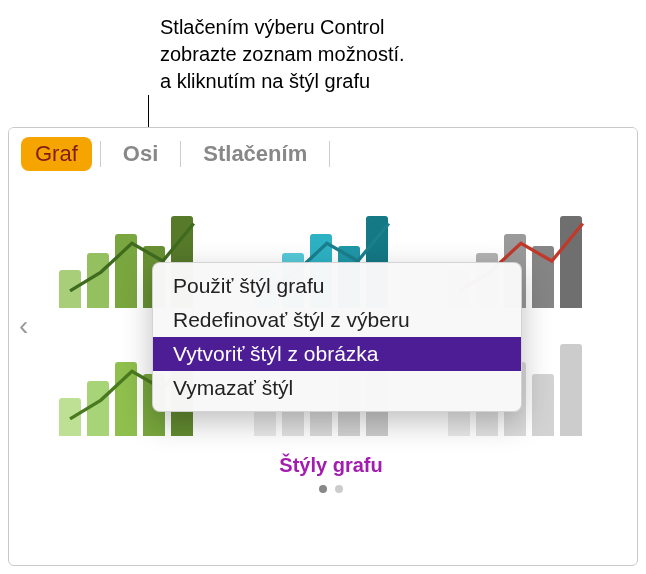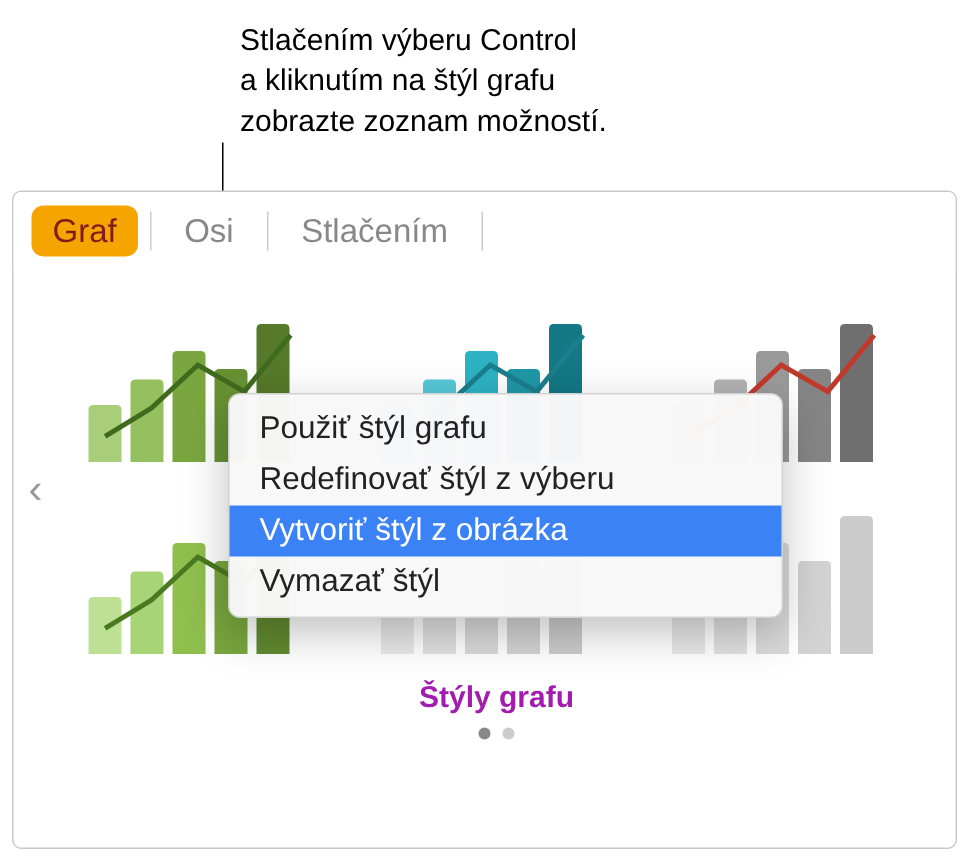--- a/index.html
+++ b/index.html
@@ -44,20 +44,21 @@
       padding: 0 12px;
       gap: 4px;
       background: #fff;
     }
     .tab {
       padding: 4px 14px;
       font-size: 22px;
       color: #888;
       cursor: pointer;
       border-radius: 8px;
+      font-weight: bold;
     }
     .tab.active {
       background: #f6a500;
       color: #7f1d1d;
       font-weight: 500;
     }
     .tab-divider {
       width: 1px;
       height: 26px;
       background: #ccc;
@@ -132,31 +133,31 @@
       padding: 6px 0;
       z-index: 100;
     }
     .menu-item {
       padding: 5px 20px;
       font-size: 21px;
       color: #222;
       cursor: pointer;
     }
     .menu-item.highlighted {
-      background: #3b82f6;
+      background: #4c1d95;
       color: #fff;
     }
   </style>
 </head>
 <body>
 
 <div class="callout">
   <div>Stlačením výberu Control</div>
+  <div>zobrazte zoznam možností.</div>
   <div>a kliknutím na štýl grafu</div>
-  <div>zobrazte zoznam možností.</div>
 </div>
 <div class="callout-line"></div>
 
 <div class="panel">
 
   <div class="tabs">
     <div class="tab active">Graf</div>
     <div class="tab-divider"></div>
     <div class="tab">Osi</div>
     <div class="tab-divider"></div>

